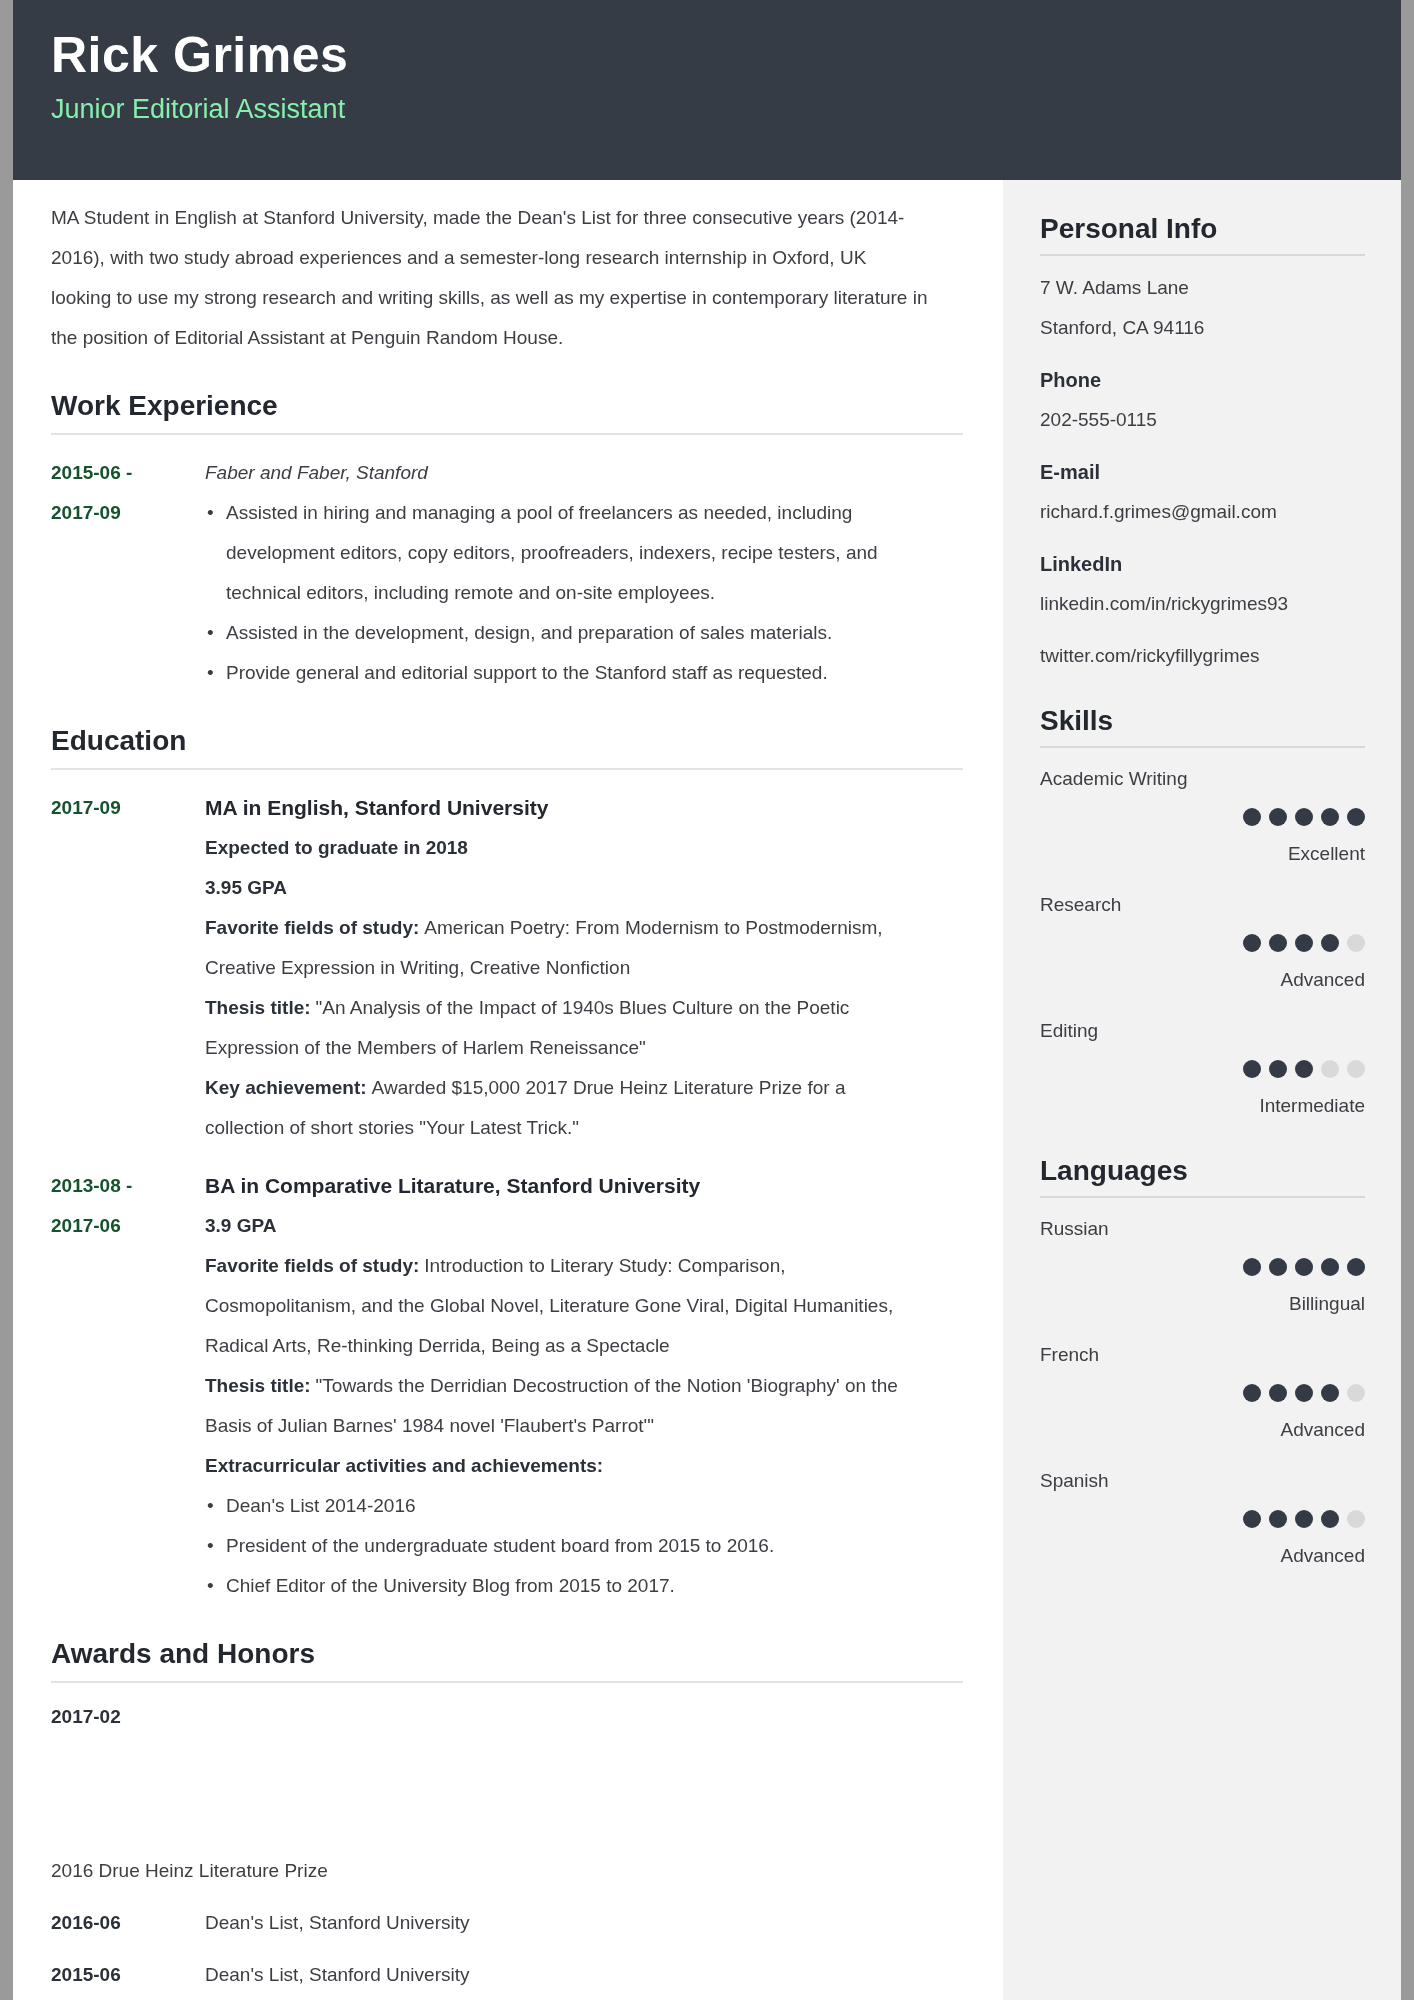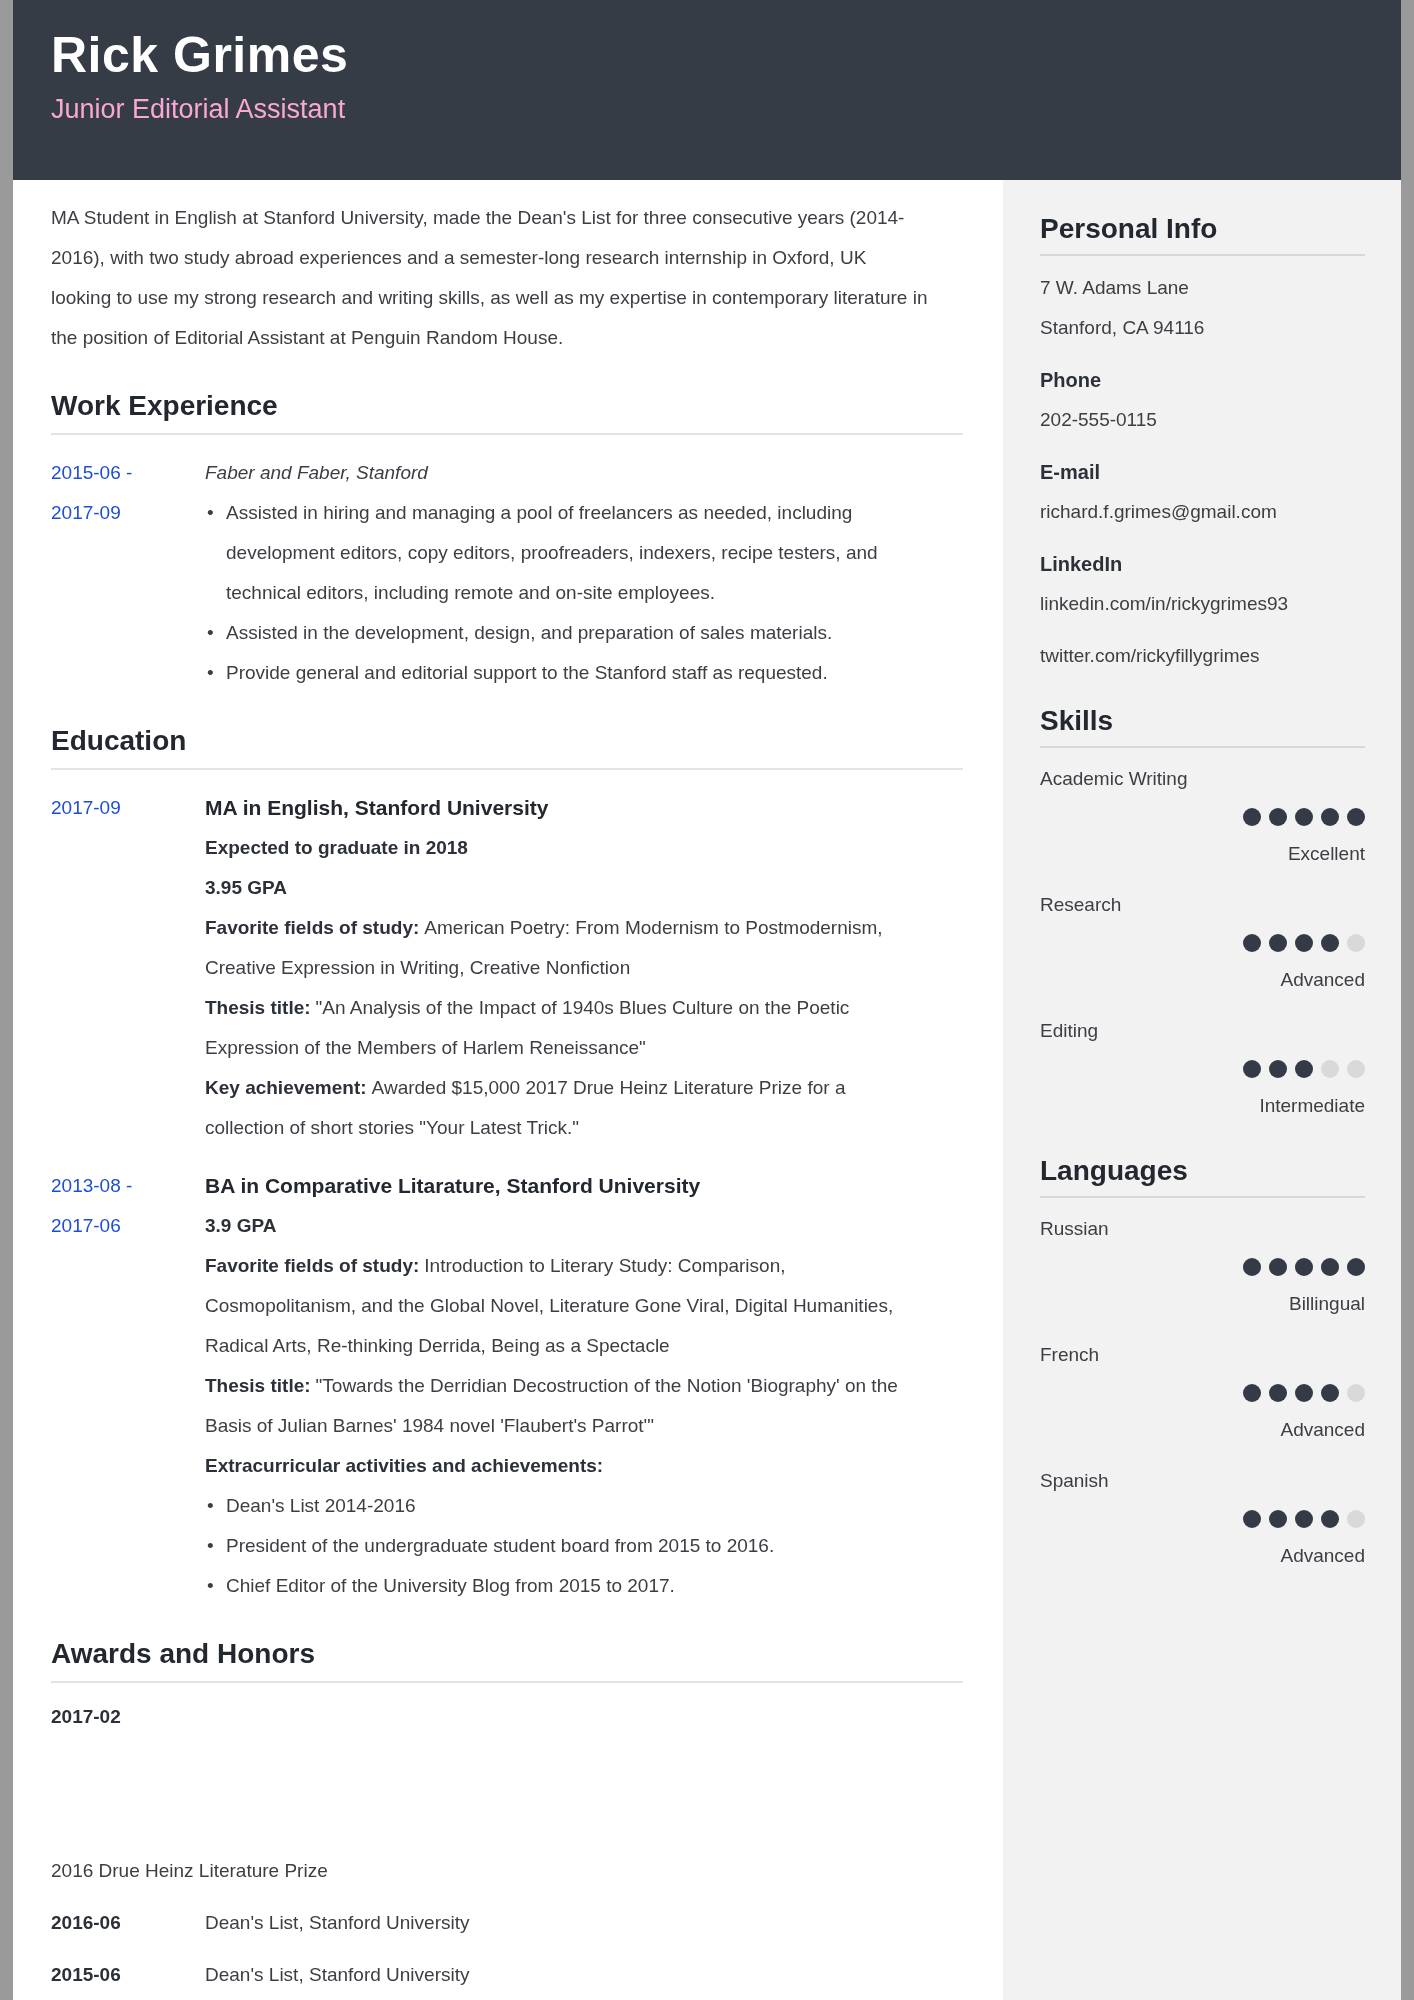--- a/index.html
+++ b/index.html
@@ -8,36 +8,36 @@
   .page {
     width:1388px; height:2000px; margin:0 auto; background:#ffffff;
     overflow:hidden; display:flex; flex-direction:column;
   }
   
   .header {
     height:180px; flex:0 0 180px; background:#363c46; color:#ffffff;
     padding:26px 40px 0 38px;
   }
   .name { font-size:50px; font-weight:700; line-height:58px; letter-spacing:0.5px; }
-  .job-title { font-size:27px; font-weight:400; line-height:34px; margin-top:8px; color:#f9a8d4; }
+  .job-title { font-size:27px; font-weight:400; line-height:34px; margin-top:8px; color:#86efac; }
 
   
   .columns { flex:1; display:flex; min-height:0; }
   .main { width:990px; flex:0 0 990px; padding:18px 40px 0 38px; background:#ffffff; }
   .sidebar { flex:1; background:#f2f2f2; padding:34px 36px 40px 37px; }
 
   
   .summary { font-size:19px; line-height:40px; color:#3c3e43; max-width:880px; }
   .section-heading {
     margin-top:34px; font-size:28px; line-height:28px; font-weight:700; color:#23272f;
     padding-bottom:13px; border-bottom:2px solid #e3e3e3;
   }
   .entry { display:flex; margin-top:18px; }
-  .date-col { width:154px; flex:0 0 154px; font-size:19px; font-weight:400;
-              line-height:40px; color:#1d4ed8; }
+  .date-col { width:154px; flex:0 0 154px; font-size:19px; font-weight:700;
+              line-height:40px; color:#14532d; }
   .entry-body { flex:1; min-width:0; }
   .entry-title { font-size:21px; font-weight:700; line-height:40px; color:#23272f; }
   .entry-sub { font-size:19px; font-style:italic; line-height:40px; color:#3c3e43; }
   .bold-line { font-size:19px; font-weight:700; line-height:40px; color:#2b3039; }
   .detail { font-size:19px; line-height:40px; color:#3c3e43; max-width:695px; }
   .detail .dlabel { font-weight:700; color:#2b3039; margin-right:5px; }
   ul.bullets { list-style:none; max-width:690px; }
   ul.bullets li { position:relative; padding-left:21px; font-size:19px;
                   line-height:40px; color:#3c3e43; }
   ul.bullets li::before { content:"•"; position:absolute; left:2px; color:#3c3e43; }

